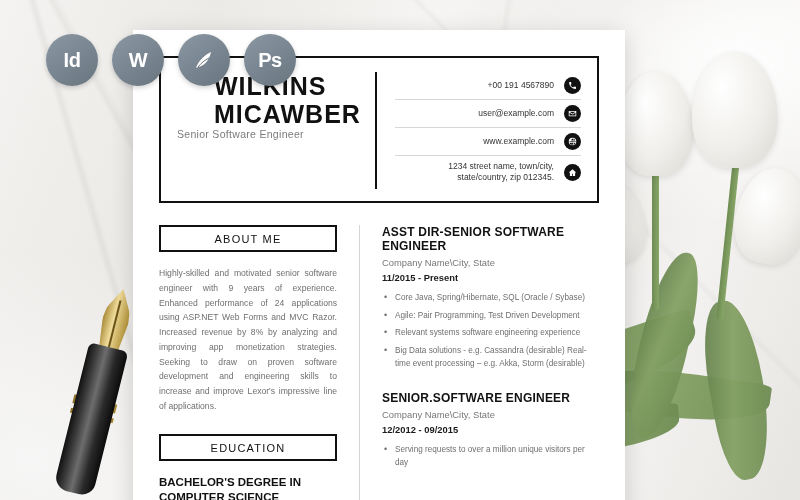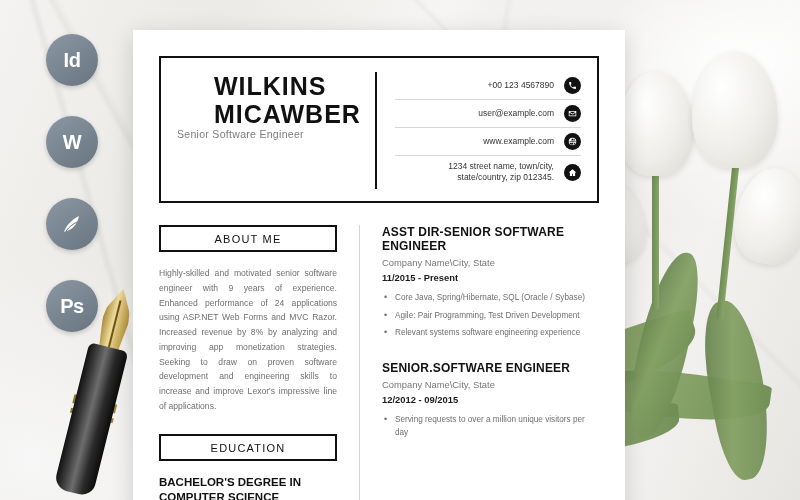--- a/index.html
+++ b/index.html
@@ -70,21 +70,21 @@
     clip-path: polygon(50% 0%, 100% 36%, 80% 100%, 20% 100%, 0% 36%);
   }
   .pen-nib-slit {
     position: absolute; left: 63px; top: 22px; width: 2px; height: 48px;
     background: #6b5418;
   }
 
   
   #icon-rail {
     position: absolute; left: 46px; top: 34px;
-    display: flex; flex-direction: column; gap: 30px;
+    display: flex; flex-direction: row; gap: 14px;
     z-index: 5;
   }
   .app-icon {
     width: 52px; height: 52px; border-radius: 50%;
     background: linear-gradient(145deg, #8b98a4, #68757f);
     color: #fff;
     display: flex; align-items: center; justify-content: center;
     font-weight: bold; font-size: 20px;
     box-shadow: 0 2px 5px rgba(0,0,0,0.18);
     letter-spacing: -0.5px;
@@ -223,21 +223,21 @@
     <div class="header-box">
       <div class="name-block">
         <div class="name-line">WILKINS</div>
         <div class="name-line">MICAWBER</div>
         <div class="job-title">Senior Software Engineer</div>
       </div>
 
       <div class="contact-block">
 
         <div class="contact-row">
-          <div class="contact-text">+00 123 4567890</div>
+          <div class="contact-text">+00 191 4567890</div>
           <div class="c-icon">
             <svg width="9" height="9" viewBox="0 0 24 24">
                 <path fill="#fff" d="M6.6 10.8c1.4 2.8 3.8 5.1 6.6 6.6l2.2-2.2c.3-.3.7-.4 1.1-.2 1.2.4 2.5.6 3.8.6.6 0 1 .4 1 1V20c0 .6-.4 1-1 1C10.8 21 3 13.2 3 3.9c0-.6.4-1 1-1h3.4c.6 0 1 .4 1 1 0 1.3.2 2.6.6 3.8.1.4 0 .8-.2 1.1l-2.2 2z"></path>
               </svg>
           </div>
         </div>
 
         <div class="contact-row">
           <div class="contact-text">user@example.com</div>
           <div class="c-icon">
@@ -287,20 +287,21 @@
 
 
         <div>
           <div class="job-name">ASST DIR-SENIOR SOFTWARE ENGINEER</div>
           <div class="job-company">Company Name\City, State</div>
           <div class="job-dates">11/2015 - Present</div>
           <ul class="bullets">
             <li>Core Java, Spring/Hibernate, SQL (Oracle / Sybase)</li>
             <li>Agile: Pair Programming, Test Driven Development</li>
             <li>Relevant systems software engineering experience</li>
+            <li>Big Data solutions - e.g. Cassandra (desirable) Real-time event processing – e.g. Akka, Storm (desirable)</li>
           </ul>
         </div>
 
         <div class="job-gap"></div>
 
         <div>
           <div class="job-name">SENIOR.SOFTWARE ENGINEER</div>
           <div class="job-company">Company Name\City, State</div>
           <div class="job-dates">12/2012 - 09/2015</div>
           <ul class="bullets">

